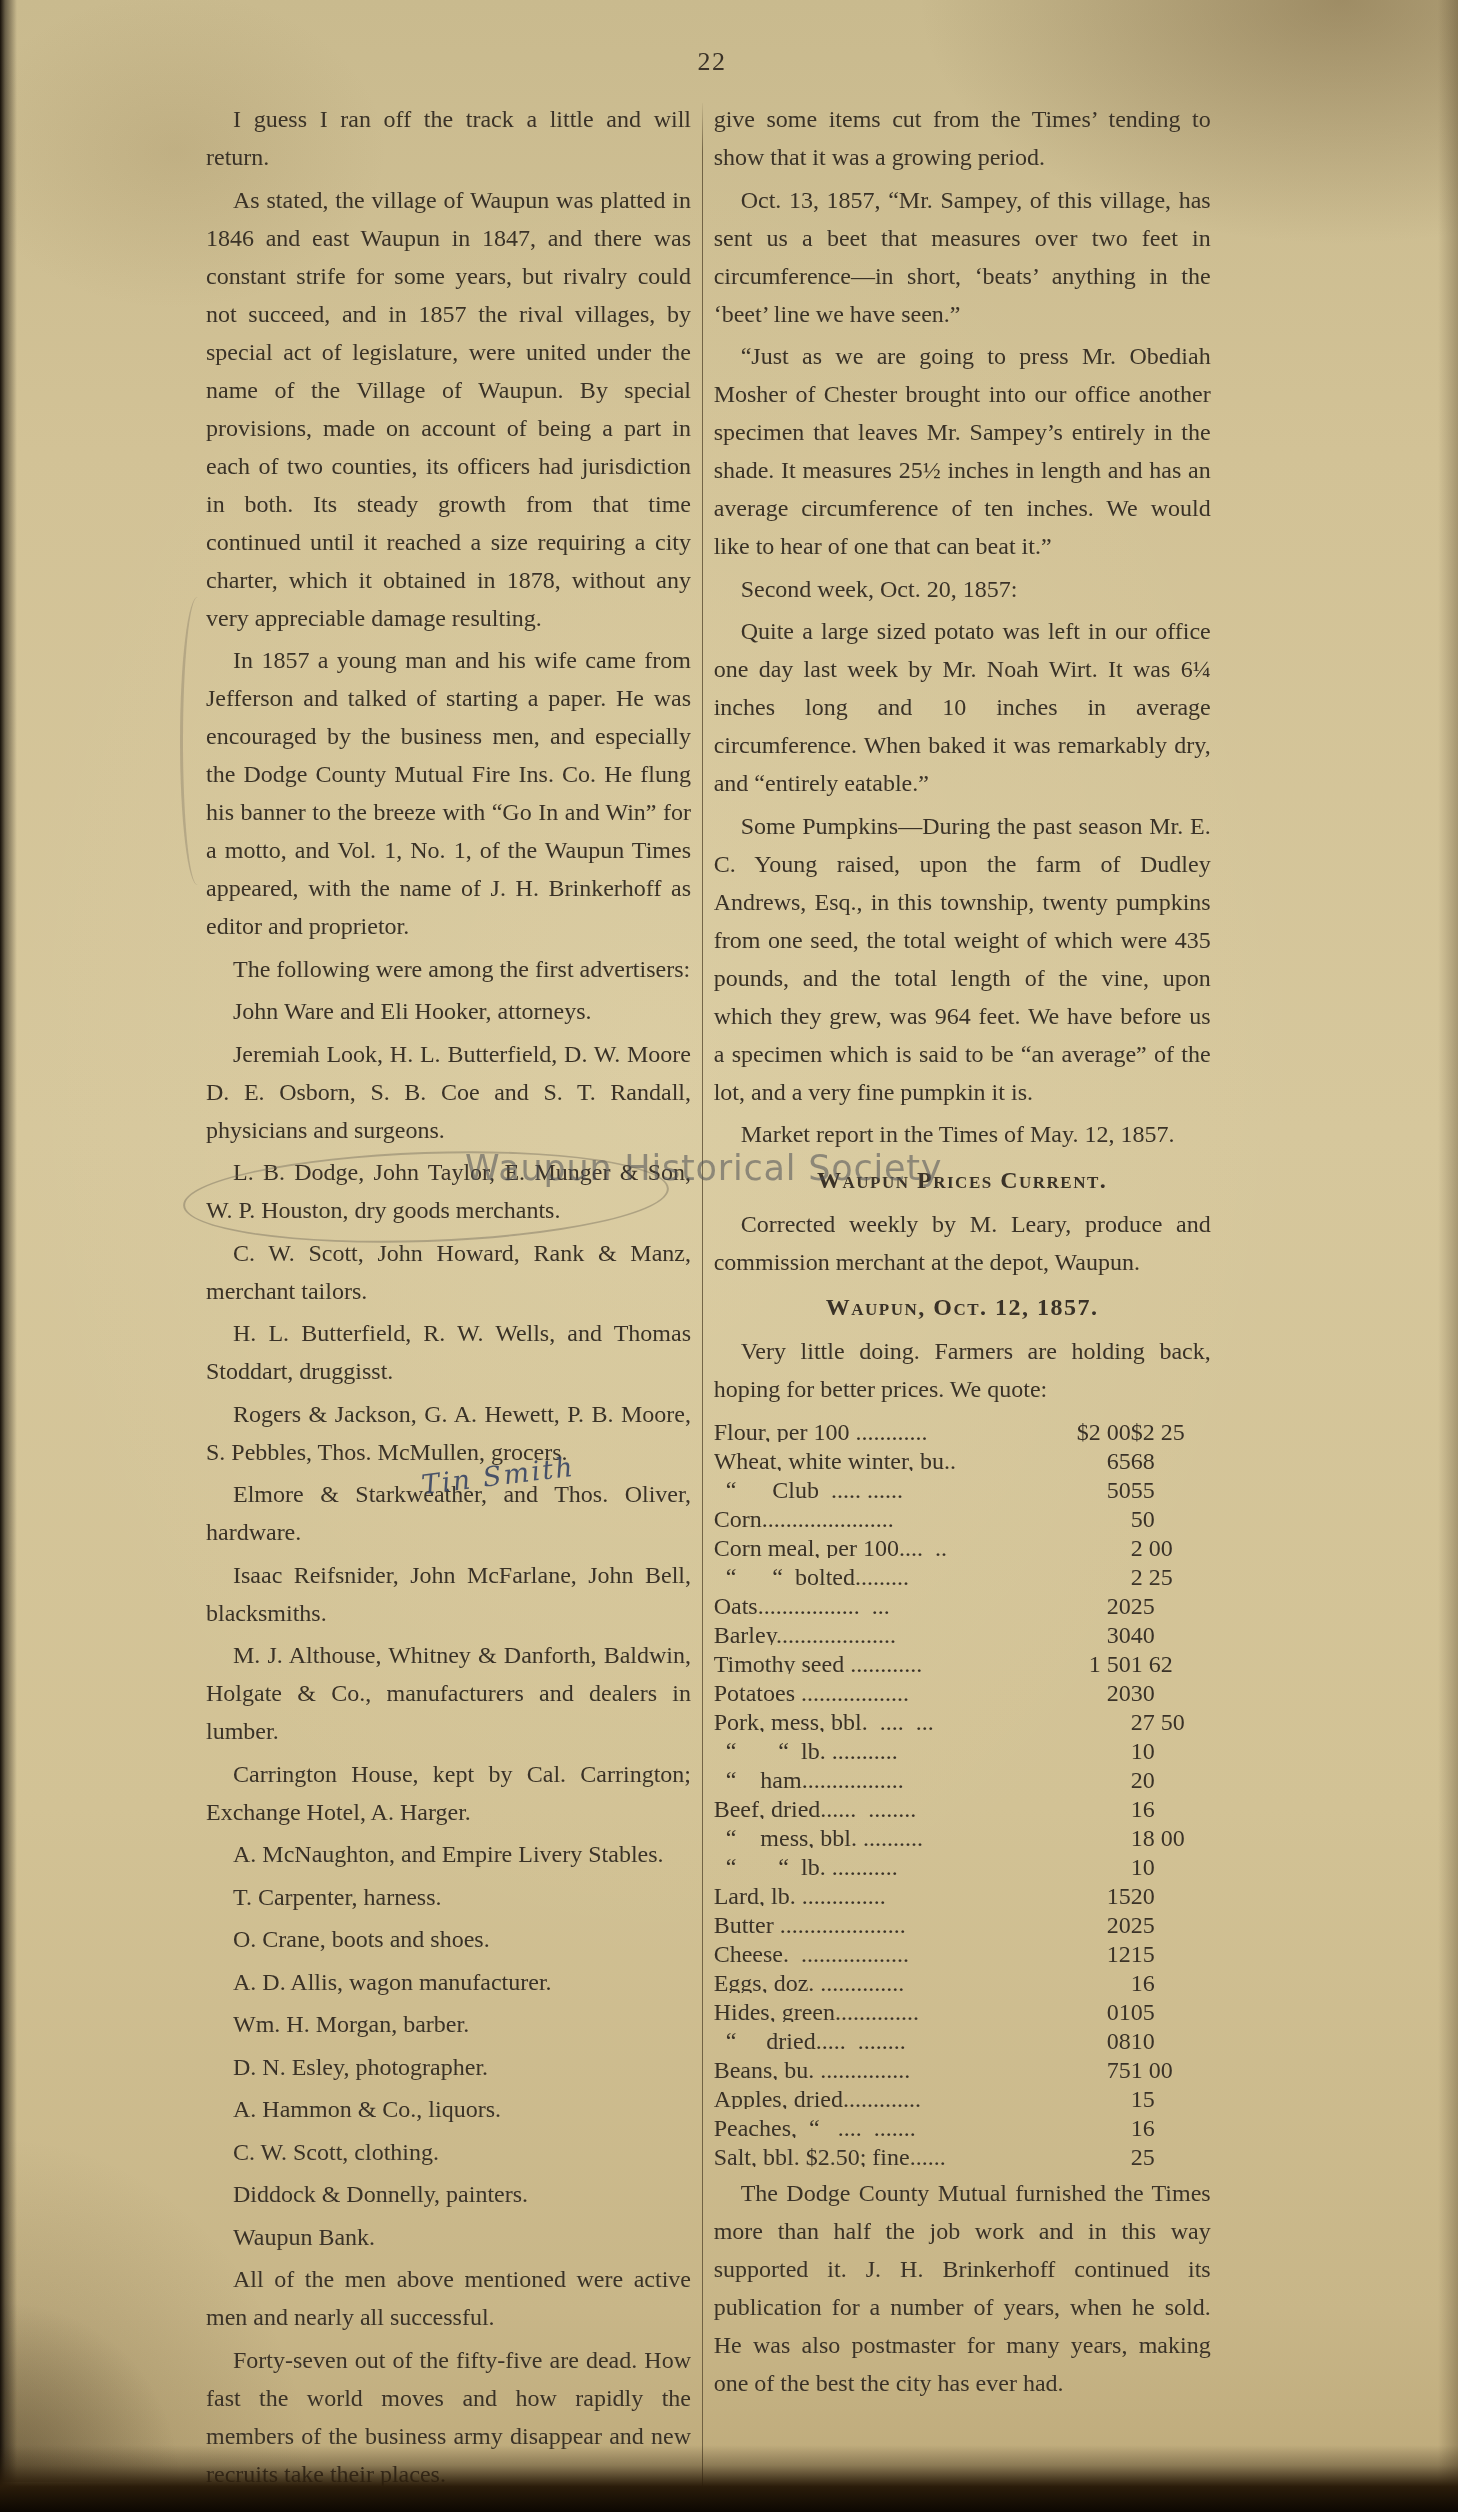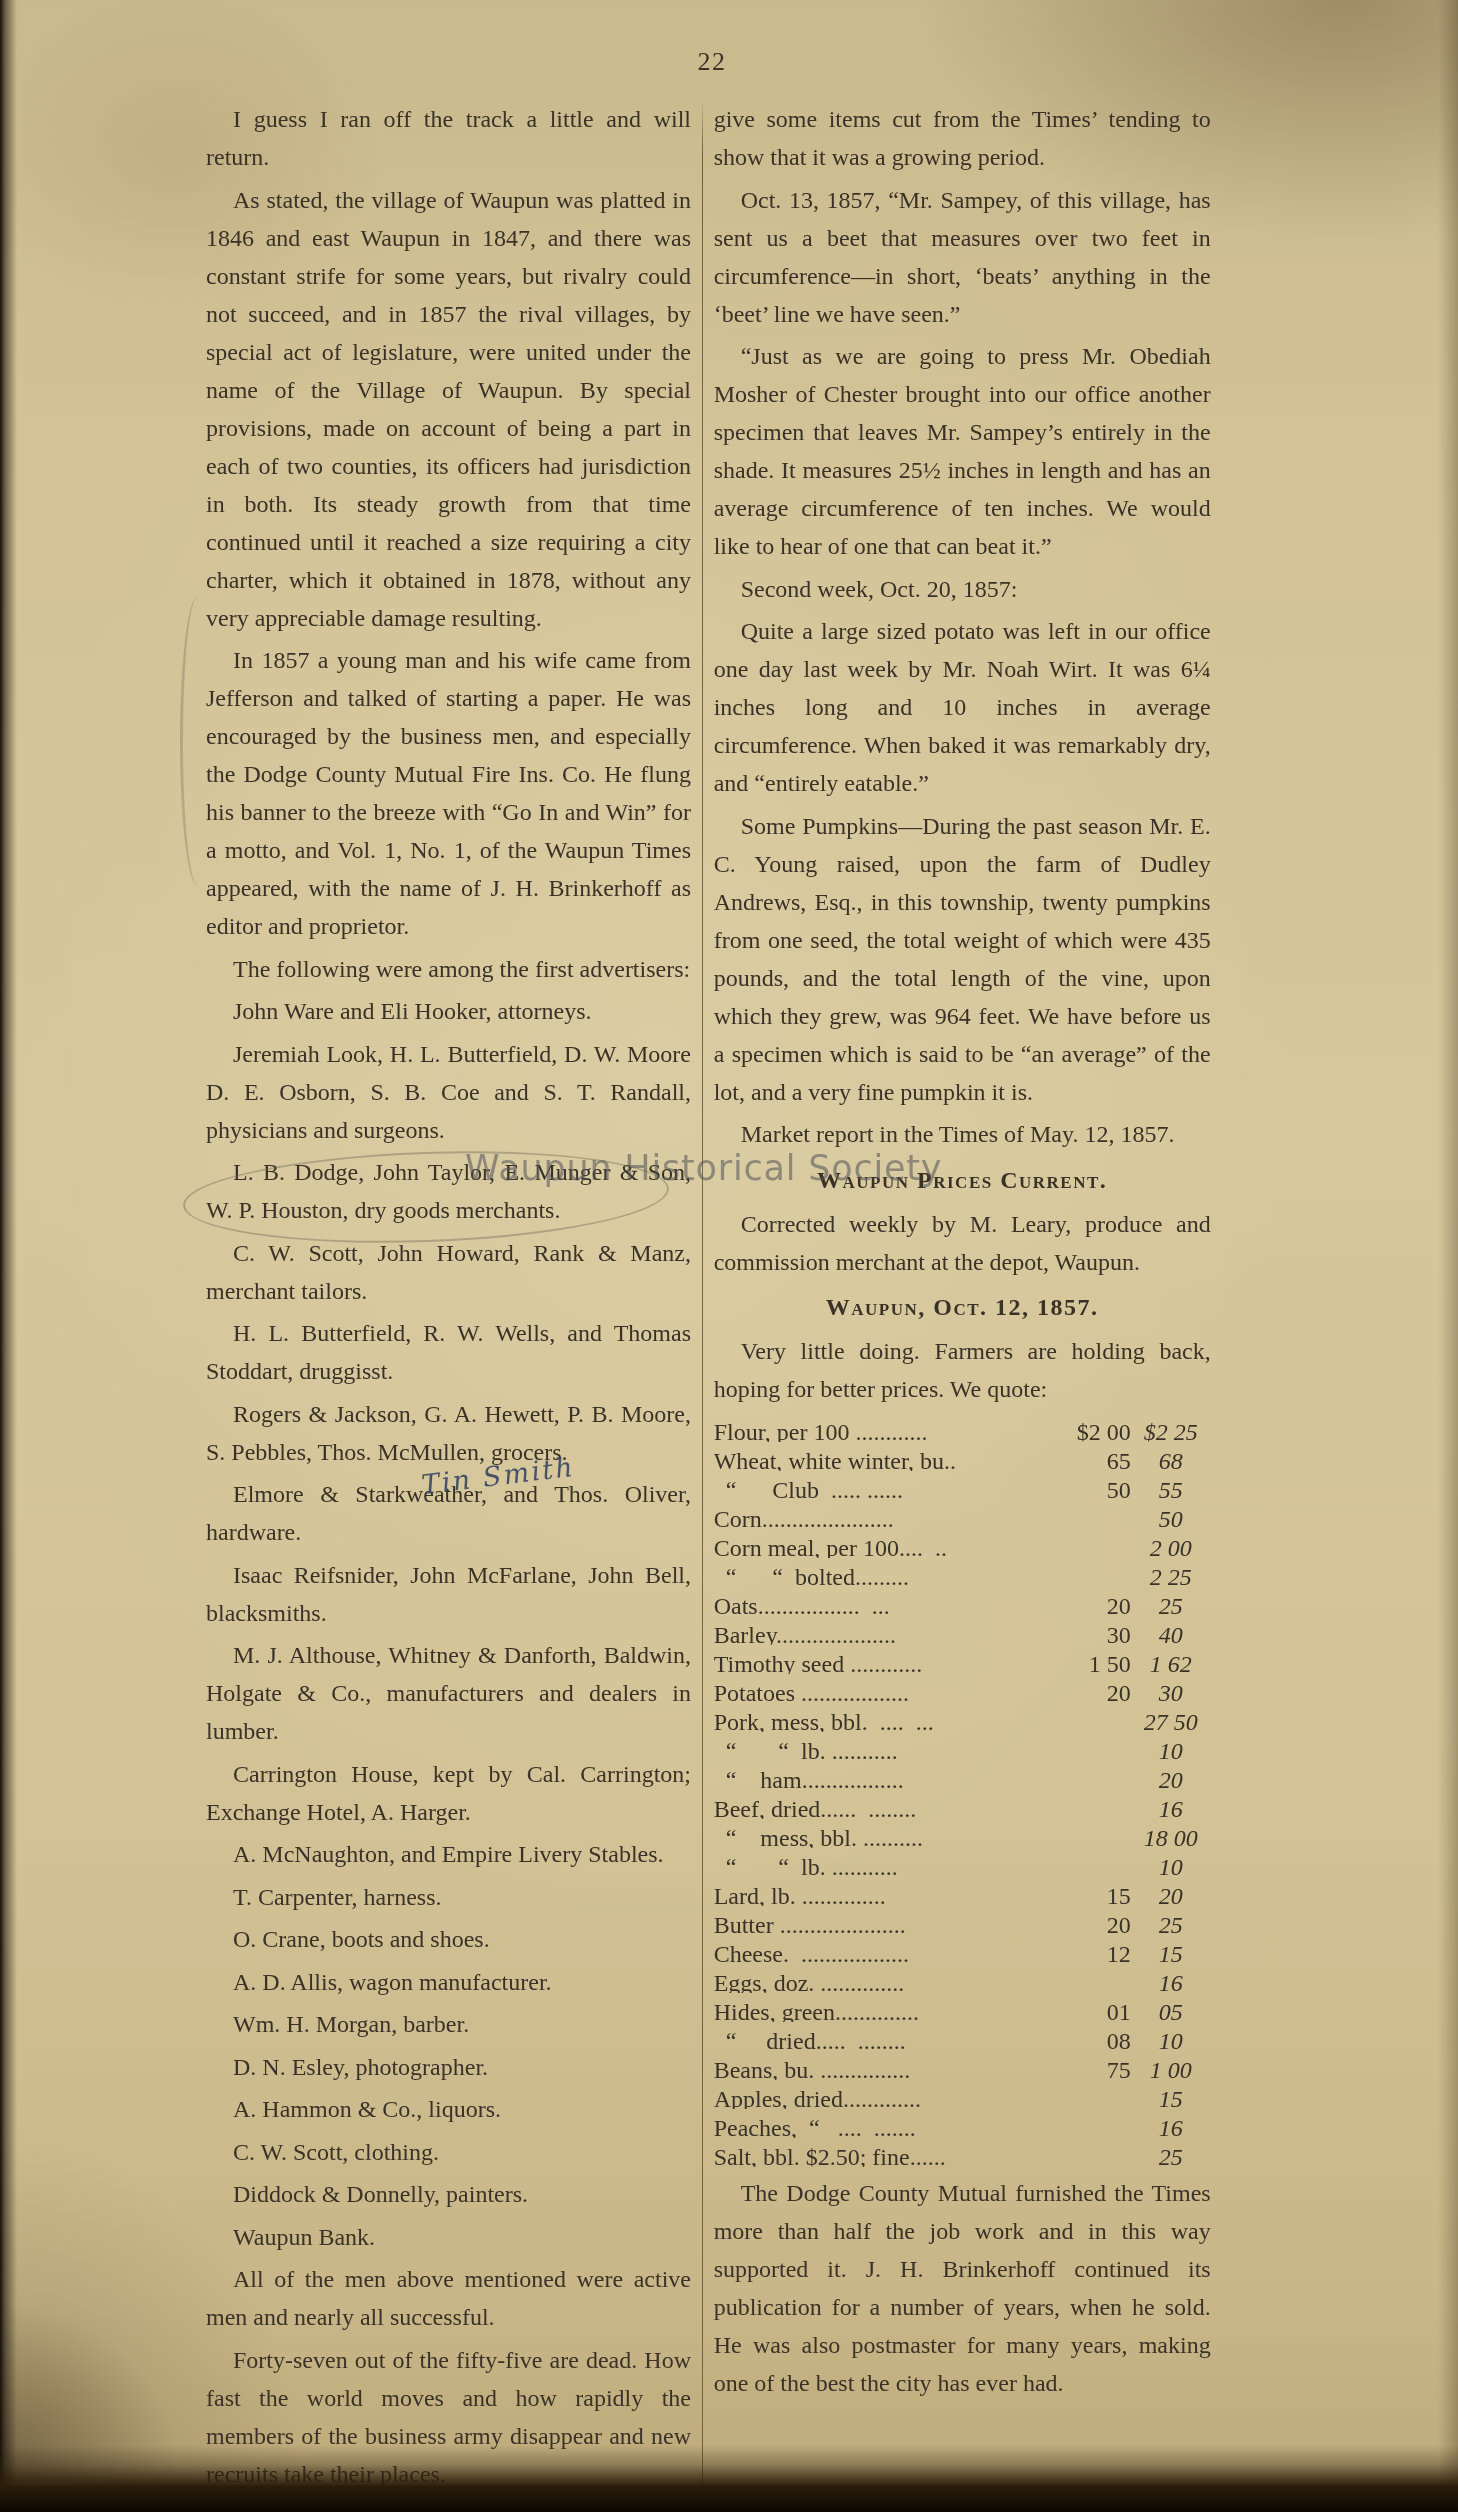--- a/index.html
+++ b/index.html
@@ -39,21 +39,21 @@
   .center-caps {
     text-indent:0; text-align:center;
     font-variant:small-caps; letter-spacing:1.5px;
     margin:7.6px 0 6px 0;
     font-weight:bold;
   }
   .price-table { margin:1.5px 0 7.6px 0; }
   .price-row { display:flex; height:29px; }
   .pr-label { flex:1 1 auto; white-space:pre; overflow:hidden; }
   .pr-c1 { flex:0 0 65px;  text-align:right; white-space:pre; }
-  .pr-c2 { flex:0 0 80px; text-align:center; white-space:pre;font-style:italic; }
+  .pr-c2 { flex:0 0 80px; text-align:left; white-space:pre; }
   .watermark {
     position:absolute; left:465px; top:1148px;
     font-family:"DejaVu Sans", sans-serif;
     font-size:35px; letter-spacing:0.8px; white-space:nowrap;
     color:rgba(78,80,86,0.55);
   }
   .handwriting {
     position:absolute; left:421px; top:1460px;
     font-family:"DejaVu Serif", serif; font-style:italic;
     font-size:27px; letter-spacing:2.3px; color:#384563;

